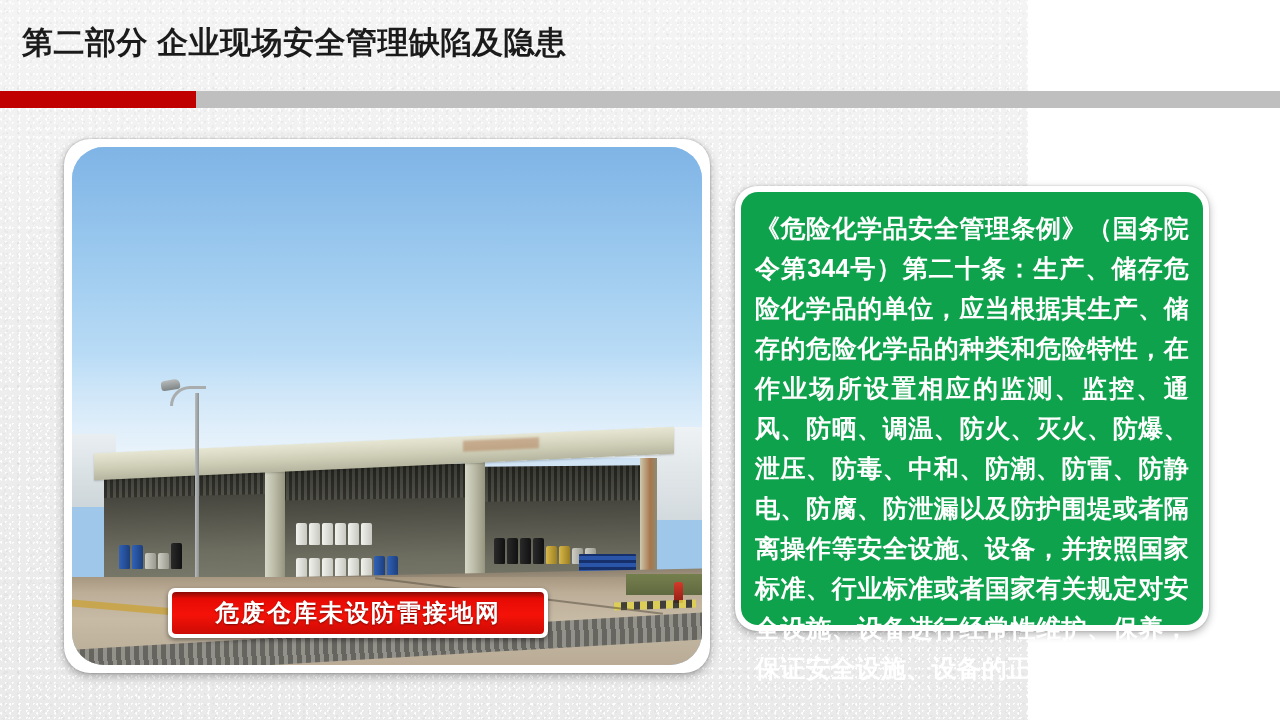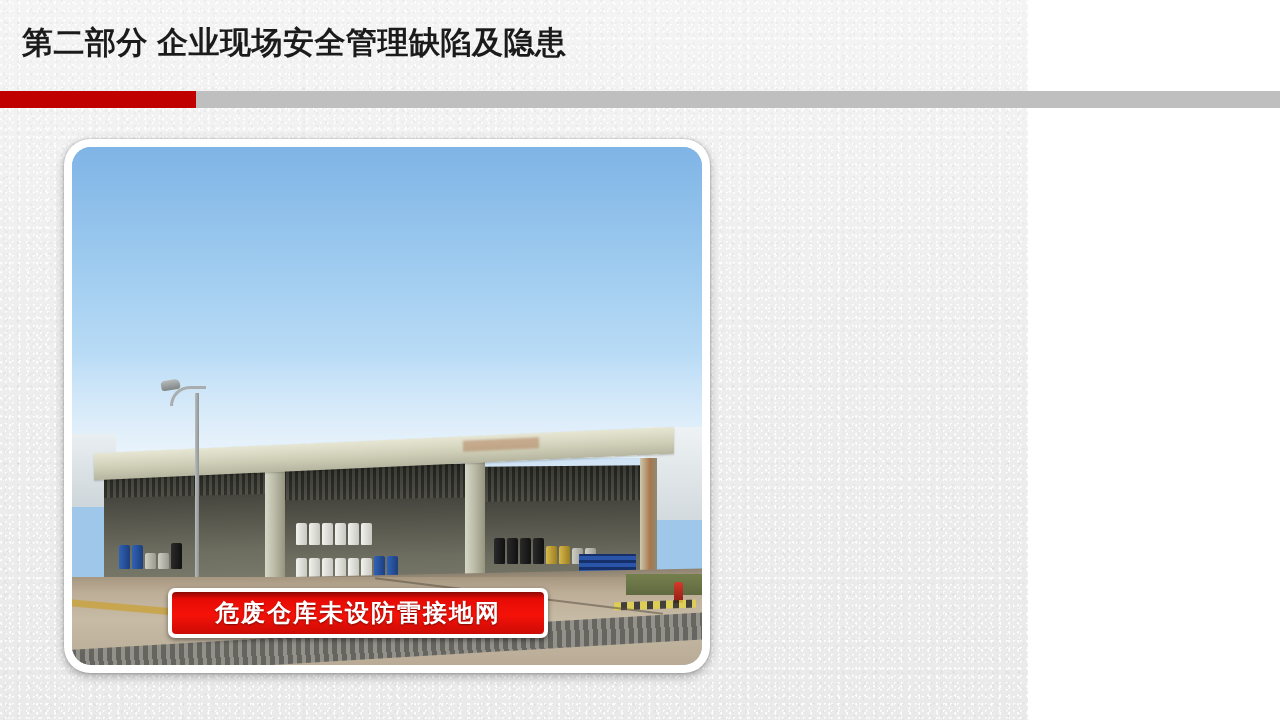--- a/index.html
+++ b/index.html
@@ -72,21 +72,21 @@
     background: #ffffff;
     border-radius: 26px;
     padding: 8px;
     box-sizing: border-box;
     box-shadow: 0 3px 10px rgba(0,0,0,.32), 0 0 2px rgba(0,0,0,.25);
   }
   #photo-inner {
     position: relative;
     width: 100%;
     height: 100%;
-    border-radius: 19px;
+    border-radius: 32px;
     overflow: hidden;
     background: #9ec7ea;
   }
 
   
   .ph-sky {
     position: absolute; left: 0; top: 0; right: 0; height: 60%;
     background: linear-gradient(180deg, #7fb4e6 0%, #9ecbef 38%, #bcddf6 70%, #d6e9f8 100%);
   }
   .ph-haze {
@@ -356,14 +356,19 @@
       <div class="ph-crack"></div>
       <div class="ph-grate"></div>
 
       <div id="photo-caption">
         <div id="photo-caption-inner">危废仓库未设防雷接地网</div>
       </div>
 
     </div>
   </div>
 
+  <div id="regulation-card">
+    <div id="regulation-inner">
+      <div id="regulation-text">《危险化学品安全管理条例》（国务院令第344号）第二十条：生产、储存危险化学品的单位，应当根据其生产、储存的危险化学品的种类和危险特性，在作业场所设置相应的监测、监控、通风、防晒、调温、防火、灭火、防爆、泄压、防毒、中和、防潮、防雷、防静电、防腐、防泄漏以及防护围堤或者隔离操作等安全设施、设备，并按照国家标准、行业标准或者国家有关规定对安全设施、设备进行经常性维护、保养，保证安全设施、设备的正常使用。</div>
+    </div>
+  </div>
 
 </div>
 
 </body></html>

